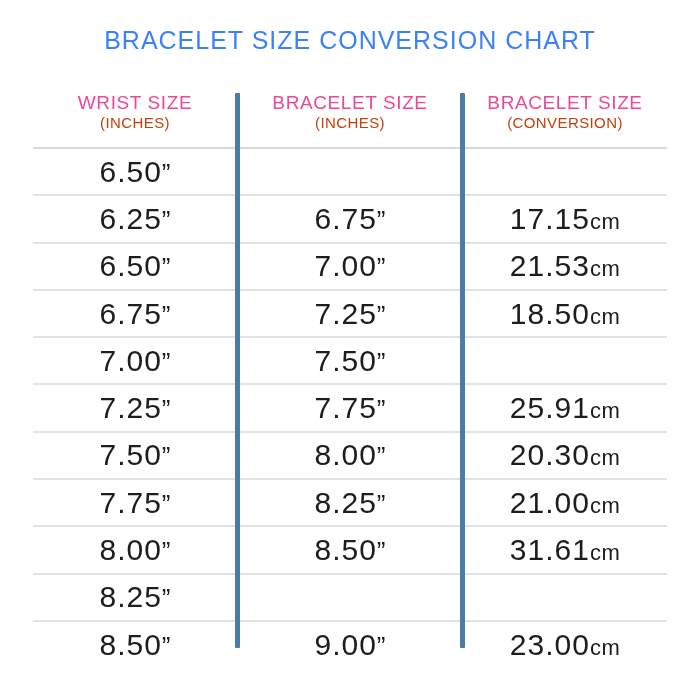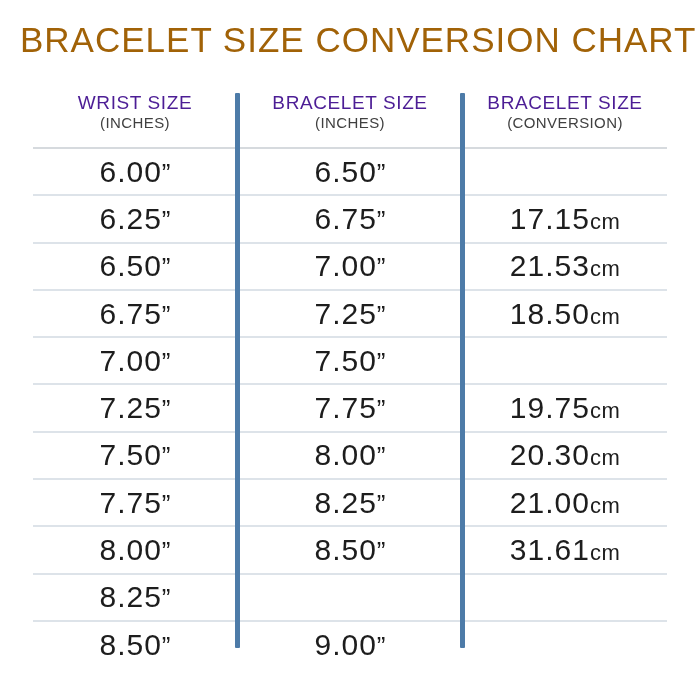--- a/index.html
+++ b/index.html
@@ -17,24 +17,24 @@
     color: #1d1d1d;
   }
   .title {
     position: absolute;
     top: 16px;
     left: 20px;
     right: 20px;
     height: 48px;
     line-height: 48px;
     text-align: center;
-    font-size: 35px;
+    font-size: 25px;
     font-weight: 400;
     letter-spacing: 1px;
-    color: #a16207;
+    color: #3b82f6;
     white-space: nowrap;
   }
   .table {
     position: absolute;
     left: 33px;
     top: 88px;
     width: 634px;
   }
   .divider {
     position: absolute;
@@ -56,29 +56,29 @@
   }
   .header-cell {
     text-align: center;
     padding-top: 4px;
   }
   .header-label {
     display: block;
     font-size: 19px;
     font-weight: 400;
     letter-spacing: 0.6px;
-    color: #4c1d95;
+    color: #ec4899;
     line-height: 22px;
   }
   .header-sublabel {
     display: block;
     font-size: 15px;
     font-weight: 400;
     letter-spacing: 0.4px;
-    color: #404040;
+    color: #c2410c;
     line-height: 18px;
   }
   .row {
     display: grid;
     grid-template-columns: 204px 226px 204px;
     height: 45.3px;
     border-bottom: 2px solid #dde3e9;
     align-items: center;
   }
   .row:last-child { border-bottom: none; }
@@ -122,23 +122,20 @@
       </div>
       <div class="header-cell">
         <span class="header-label">BRACELET SIZE</span>
         <span class="header-sublabel">(CONVERSION)</span>
       </div>
     </div>
 
     <div id="table-rows">
   <div class="row">
     <div class="cell">
-      <span class="val">6.00</span><span class="mark">”</span>
-    </div>
-    <div class="cell">
       <span class="val">6.50</span><span class="mark">”</span>
     </div>
   </div>
 
   <div class="row">
     <div class="cell">
       <span class="val">6.25</span><span class="mark">”</span>
     </div>
     <div class="cell">
       <span class="val">6.75</span><span class="mark">”</span>
@@ -182,21 +179,21 @@
   </div>
 
   <div class="row">
     <div class="cell">
       <span class="val">7.25</span><span class="mark">”</span>
     </div>
     <div class="cell">
       <span class="val">7.75</span><span class="mark">”</span>
     </div>
     <div class="cell">
-      <span class="val">19.75</span><span class="unit-cm">cm</span>
+      <span class="val">25.91</span><span class="unit-cm">cm</span>
     </div>
   </div>
 
   <div class="row">
     <div class="cell">
       <span class="val">7.50</span><span class="mark">”</span>
     </div>
     <div class="cell">
       <span class="val">8.00</span><span class="mark">”</span>
     </div>
@@ -235,17 +232,20 @@
     </div>
   </div>
 
   <div class="row">
     <div class="cell">
       <span class="val">8.50</span><span class="mark">”</span>
     </div>
     <div class="cell">
       <span class="val">9.00</span><span class="mark">”</span>
     </div>
+    <div class="cell">
+      <span class="val">23.00</span><span class="unit-cm">cm</span>
+    </div>
   </div>
 </div>
 
   </div>
 </div>
 
 </body></html>

